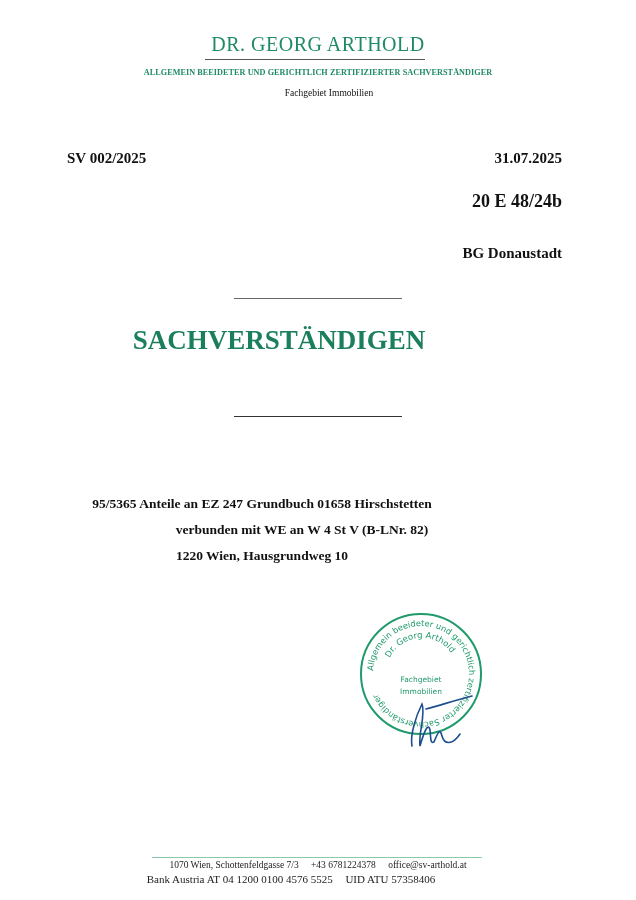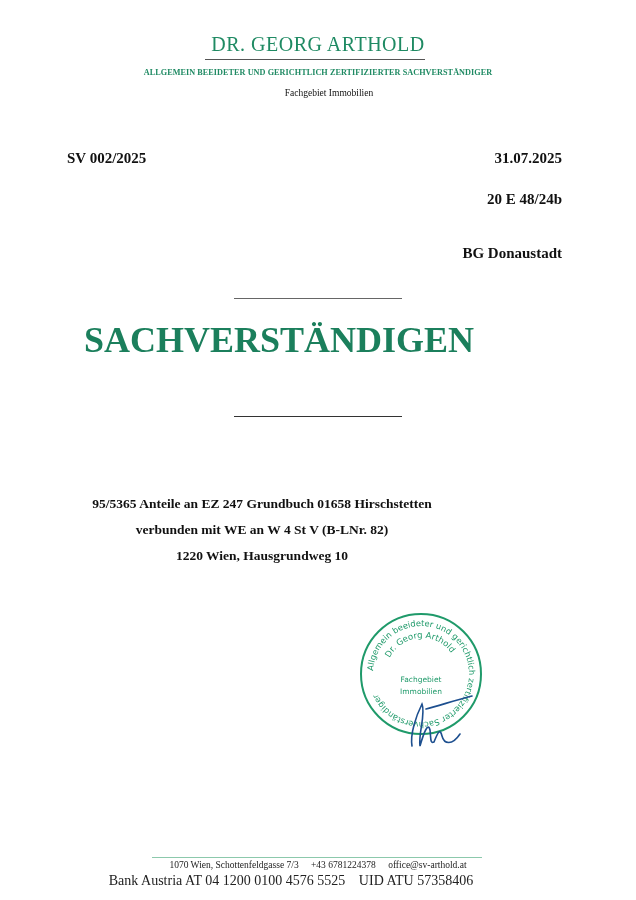--- a/index.html
+++ b/index.html
@@ -8,36 +8,36 @@
   .abs { position: absolute; }
   .header-name { left: 0; width: 636px; top: 33px; text-align: center;
     font-size: 20px; letter-spacing: 0.5px; color: #1f8a63; }
   .header-rule { left: 205px; width: 220px; top: 59px; height: 1px; background: #555; }
   .header-sub { left: 0; width: 636px; top: 68px; text-align: center;
     font-size: 8.2px; font-weight: bold; color: #1f8a63; letter-spacing: 0.05px; }
   .header-field { left: 0; width: 636px; top: 88px; text-align: center; font-size: 9.5px; color: #111; margin-left: 11px; }
 
   .ref-left { left: 67px; top: 150px; font-size: 15px; font-weight: bold; }
   .ref-right { right: 74px; top: 150px; font-size: 15px; font-weight: bold; text-align: right; }
-  .case-no { right: 74px; top: 191px; font-size: 15px; font-weight: bold; text-align: right; }
+  .case-no { right: 74px; top: 191px; font-size: 18px; font-weight: bold; text-align: right; }
   .court { right: 74px; top: 209px; font-size: 15px; font-weight: bold; text-align: right; margin-top: 36px; }
 
   .rule-top { left: 234px; width: 168px; top: 298px; height: 1px; background: #666; }
   .title { left: 0; width: 558px; top: 323px; text-align: center;
-    font-size: 36px; font-weight: bold; color: #1b7f5c; line-height: 35px; }
+    font-size: 27px; font-weight: bold; color: #1b7f5c; line-height: 35px; }
   .rule-bottom { left: 234px; width: 168px; top: 416px; height: 1px; background: #333; }
 
   .prop { left: 0; width: 524px; text-align: center; font-size: 13.5px; font-weight: bold; }
-  .prop1 { top: 496px; } .prop2 { top: 522px; } .prop3 { top: 548px; }
+  .prop1 { top: 496px; } .prop2 { top: 522px; padding-left: 40px; } .prop3 { top: 548px; }
 
   .stamp { left: 356px; top: 604px; width: 130px; height: 150px; }
 
   .footer-rule { left: 152px; width: 330px; top: 857px; height: 1px; background: #8cc9ac; }
   .footer1 { left: 0; width: 636px; top: 860px; text-align: center; font-size: 9.5px; color: #222; }
-  .footer2 { left: 0; width: 582px; top: 873px; text-align: center; font-size: 14px; color: #222; }
+  .footer2 { left: 0; width: 582px; top: 873px; text-align: center; font-size: 11px; color: #222; }
   .footer1 span, .footer2 span { margin: 0 5px; }
 </style>
 </head>
 <body>
 
 <div class="abs header-name">DR. GEORG ARTHOLD</div>
 <div class="abs header-rule"></div>
 <div class="abs header-sub">ALLGEMEIN BEEIDETER UND GERICHTLICH ZERTIFIZIERTER SACHVERSTÄNDIGER</div>
 <div class="abs header-field">Fachgebiet Immobilien</div>
 

